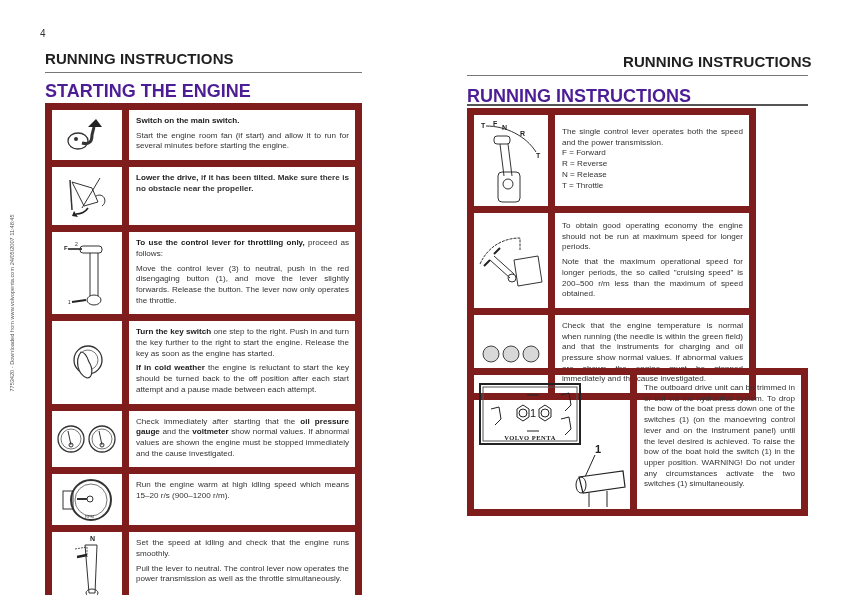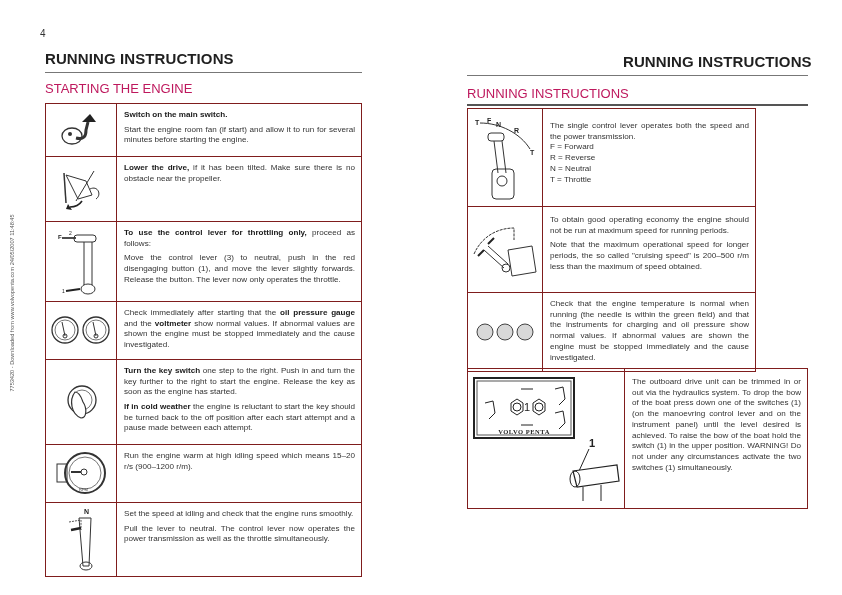--- a/index.html
+++ b/index.html
@@ -4,25 +4,25 @@
 <style>
   html, body { margin:0; padding:0; }
   body { width:842px; height:595px; background:#ffffff; position:relative; overflow:hidden;
          font-family:"Liberation Sans", sans-serif; color:#2a2a2a; }
   .abs { position:absolute; }
   .pageno { left:40px; top:28px; font-size:10px; color:#333; }
   .side-note { left:4px; top:205px; width:12px; height:200px; }
   .side-note span { position:absolute; left:-92px; top:95px; width:200px; transform:rotate(-90deg);
          font-size:5.6px; color:#555; white-space:nowrap; text-align:center; }
   .h1 { font-weight:bold; font-size:15px; color:#1f1f1f; letter-spacing:0.1px; }
-  .h2 { font-weight:normal; font-size:13px; color:#be185d; }
+  .h2 { font-weight:bold; font-size:18px; color:#4c1d95; }
   .rule { height:1px; background:#777; }
   .rule.dark { height:2px; background:#555; }
   table.steps { border-collapse:collapse; position:absolute; }
-  table.steps td { border:1px solid #7f1d1d; vertical-align:top; padding:0; }
+  table.steps td { border:7px solid #7f1d1d; vertical-align:top; padding:0; }
   td.img { width:70px; text-align:center; vertical-align:middle !important; }
   td.txt { padding:6px 6px 4px 7px !important; font-size:8.1px; line-height:10.7px; color:#333; text-align:justify; }
   td.txt p { margin:0 0 4px 0; }
   td.txt b { color:#1a1a1a; }
   .list-line { display:block; }
   svg { display:block; margin:auto; }
 </style>
 </head>
 <body>
 
@@ -48,21 +48,21 @@
               <circle cx="12" cy="24" r="2" fill="#333"></circle>
             </svg>
       </span>
     </td>
     <td class="txt">
       <p><b>Switch on the main switch.</b></p>
       <p>Start the engine room fan (if start) and allow it to run for several minutes before starting the engine.</p>
     </td>
   </tr>
 
-  <tr style="height:65px;">
+  <tr style="height:65px;font-weight:bold;">
     <td class="img">
       <span>
         <svg width="50" height="44" viewBox="0 0 50 44">
               <path d="M8 6 L10 36" stroke="#333" stroke-width="1.5"></path>
               <path d="M10 8 L30 14 L36 28 L22 32 Z" fill="none" stroke="#333" stroke-width="1"></path>
               <path d="M34 22 C42 18 46 28 40 32" fill="none" stroke="#333"></path>
               <path d="M38 4 L20 34" stroke="#333"></path>
               <path d="M26 34 C22 40 16 40 14 40" fill="none" stroke="#222" stroke-width="1.6"></path>
               <path d="M12 37 L16 43 L10 42 Z" fill="#222"></path>
             </svg>
@@ -87,53 +87,53 @@
               <path d="M10 64 L24 62" stroke="#222" stroke-width="2"></path>
             </svg>
       </span>
     </td>
     <td class="txt">
       <p><b>To use the control lever for throttling only,</b><span> proceed as follows:</span></p>
       <p>Move the control lever (3) to neutral, push in the red disengaging button (1), and move the lever slightly forwards. Release the button. The lever now only operates the throttle.</p>
     </td>
   </tr>
 
+  <tr style="height:85px;">
+    <td class="img">
+      <span>
+        <svg width="40" height="40" viewBox="0 0 40 40">
+              <circle cx="21" cy="18" r="14" fill="none" stroke="#333" stroke-width="1.3"></circle>
+              <circle cx="21" cy="18" r="10" fill="none" stroke="#777"></circle>
+              <path d="M14 10 C8 18 10 32 20 36 C26 36 26 26 22 20 C20 14 18 10 14 10 Z" fill="#fff" stroke="#333" stroke-width="1.2"></path>
+            </svg>
+      </span>
+    </td>
+    <td class="txt">
+      <p><b>Turn the key switch</b><span> one step to the right. Push in and turn the key further to the right to start the engine. Release the key as soon as the engine has started.</span></p>
+      <p><b>If in cold weather</b><span> the engine is reluctant to start the key should be turned back to the off position after each start attempt and a pause made between each attempt.</span></p>
+    </td>
+  </tr>
+
   <tr style="height:53px;">
     <td class="img">
       <span>
         <svg width="62" height="32" viewBox="0 0 62 32">
               <circle cx="15" cy="16" r="13" fill="none" stroke="#333" stroke-width="1.3"></circle>
               <circle cx="15" cy="16" r="10" fill="none" stroke="#777"></circle>
               <path d="M15 22 L12 8" stroke="#333"></path>
               <circle cx="15" cy="22" r="2" fill="none" stroke="#333"></circle>
               <circle cx="46" cy="16" r="13" fill="none" stroke="#333" stroke-width="1.3"></circle>
               <circle cx="46" cy="16" r="10" fill="none" stroke="#777"></circle>
               <path d="M46 22 L43 8" stroke="#333"></path>
               <circle cx="46" cy="22" r="2" fill="none" stroke="#333"></circle>
             </svg>
       </span>
     </td>
     <td class="txt">
       <p><span>Check immediately after starting that the </span><b>oil pressure gauge</b><span> and the </span><b>voltmeter</b><span> show normal values. If abnormal values are shown the engine must be stopped immediately and the cause investigated.</span></p>
-    </td>
-  </tr>
-
-  <tr style="height:85px;">
-    <td class="img">
-      <span>
-        <svg width="40" height="40" viewBox="0 0 40 40">
-              <circle cx="21" cy="18" r="14" fill="none" stroke="#333" stroke-width="1.3"></circle>
-              <circle cx="21" cy="18" r="10" fill="none" stroke="#777"></circle>
-              <path d="M14 10 C8 18 10 32 20 36 C26 36 26 26 22 20 C20 14 18 10 14 10 Z" fill="#fff" stroke="#333" stroke-width="1.2"></path>
-            </svg>
-      </span>
-    </td>
-    <td class="txt">
-      <p><b>Turn the key switch</b><span> one step to the right. Push in and turn the key further to the right to start the engine. Release the key as soon as the engine has started.</span></p>
-      <p><b>If in cold weather</b><span> the engine is reluctant to start the key should be turned back to the off position after each start attempt and a pause made between each attempt.</span></p>
     </td>
   </tr>
 
   <tr style="height:58px;margin-top:11px;">
     <td class="img">
       <span>
         <svg width="56" height="46" viewBox="0 0 56 46">
               <circle cx="32" cy="23" r="20" fill="none" stroke="#333" stroke-width="2"></circle>
               <circle cx="32" cy="23" r="16" fill="none" stroke="#777"></circle>
               <circle cx="31" cy="22" r="3" fill="none" stroke="#333"></circle>
@@ -190,40 +190,40 @@
               <path d="M24 28 L28 60 M32 28 L36 60" stroke="#333"></path>
               <rect x="22" y="56" width="22" height="30" rx="4" fill="none" stroke="#333"></rect>
               <circle cx="32" cy="68" r="5" fill="none" stroke="#333"></circle>
             </svg>
       </span>
     </td>
     <td class="txt" style="padding-top:12px !important;">
       <p style="margin:0;">The single control lever operates both the speed and the power transmission.</p>
       <span class="list-line">F = Forward</span>
       <span class="list-line">R = Reverse</span>
-      <span class="list-line">N = Neutral</span>
+      <span class="list-line">N = Release</span>
       <span class="list-line">T = Throttle</span>
     </td>
   </tr>
 
   <tr style="height:86px;">
     <td class="img">
       <span>
         <svg width="70" height="60" viewBox="0 0 70 60">
               <path d="M4 34 C12 16 28 8 44 8 L44 20" fill="none" stroke="#333" stroke-dasharray="3,1"></path>
               <path d="M8 36 L14 30" stroke="#222" stroke-width="2"></path>
               <path d="M18 24 L24 18" stroke="#222" stroke-width="2"></path>
               <path d="M14 30 L34 48 M18 26 L38 44" stroke="#333"></path>
               <circle cx="36" cy="48" r="4" fill="none" stroke="#333"></circle>
               <path d="M38 30 L62 26 L66 52 L42 56 Z" fill="none" stroke="#333"></path>
             </svg>
       </span>
     </td>
     <td class="txt" style="padding-top:8px !important;">
-      <p>To obtain good operating economy the engine should not be run at maximum speed for running periods.</p>
+      <p>To obtain good operating economy the engine should not be run at maximum speed for longer periods.</p>
       <p>Note that the maximum operational speed for longer periods, the so called "cruising speed" is 200–500 r/m less than the maximum of speed obtained.</p>
     </td>
   </tr>
 
   <tr style="height:72px;">
     <td class="img">
       <span>
         <svg width="60" height="20" viewBox="0 0 60 20">
               <circle cx="10" cy="10" r="8" fill="#d8d8d8" stroke="#444"></circle>
               <circle cx="30" cy="10" r="8" fill="#d8d8d8" stroke="#444"></circle>

